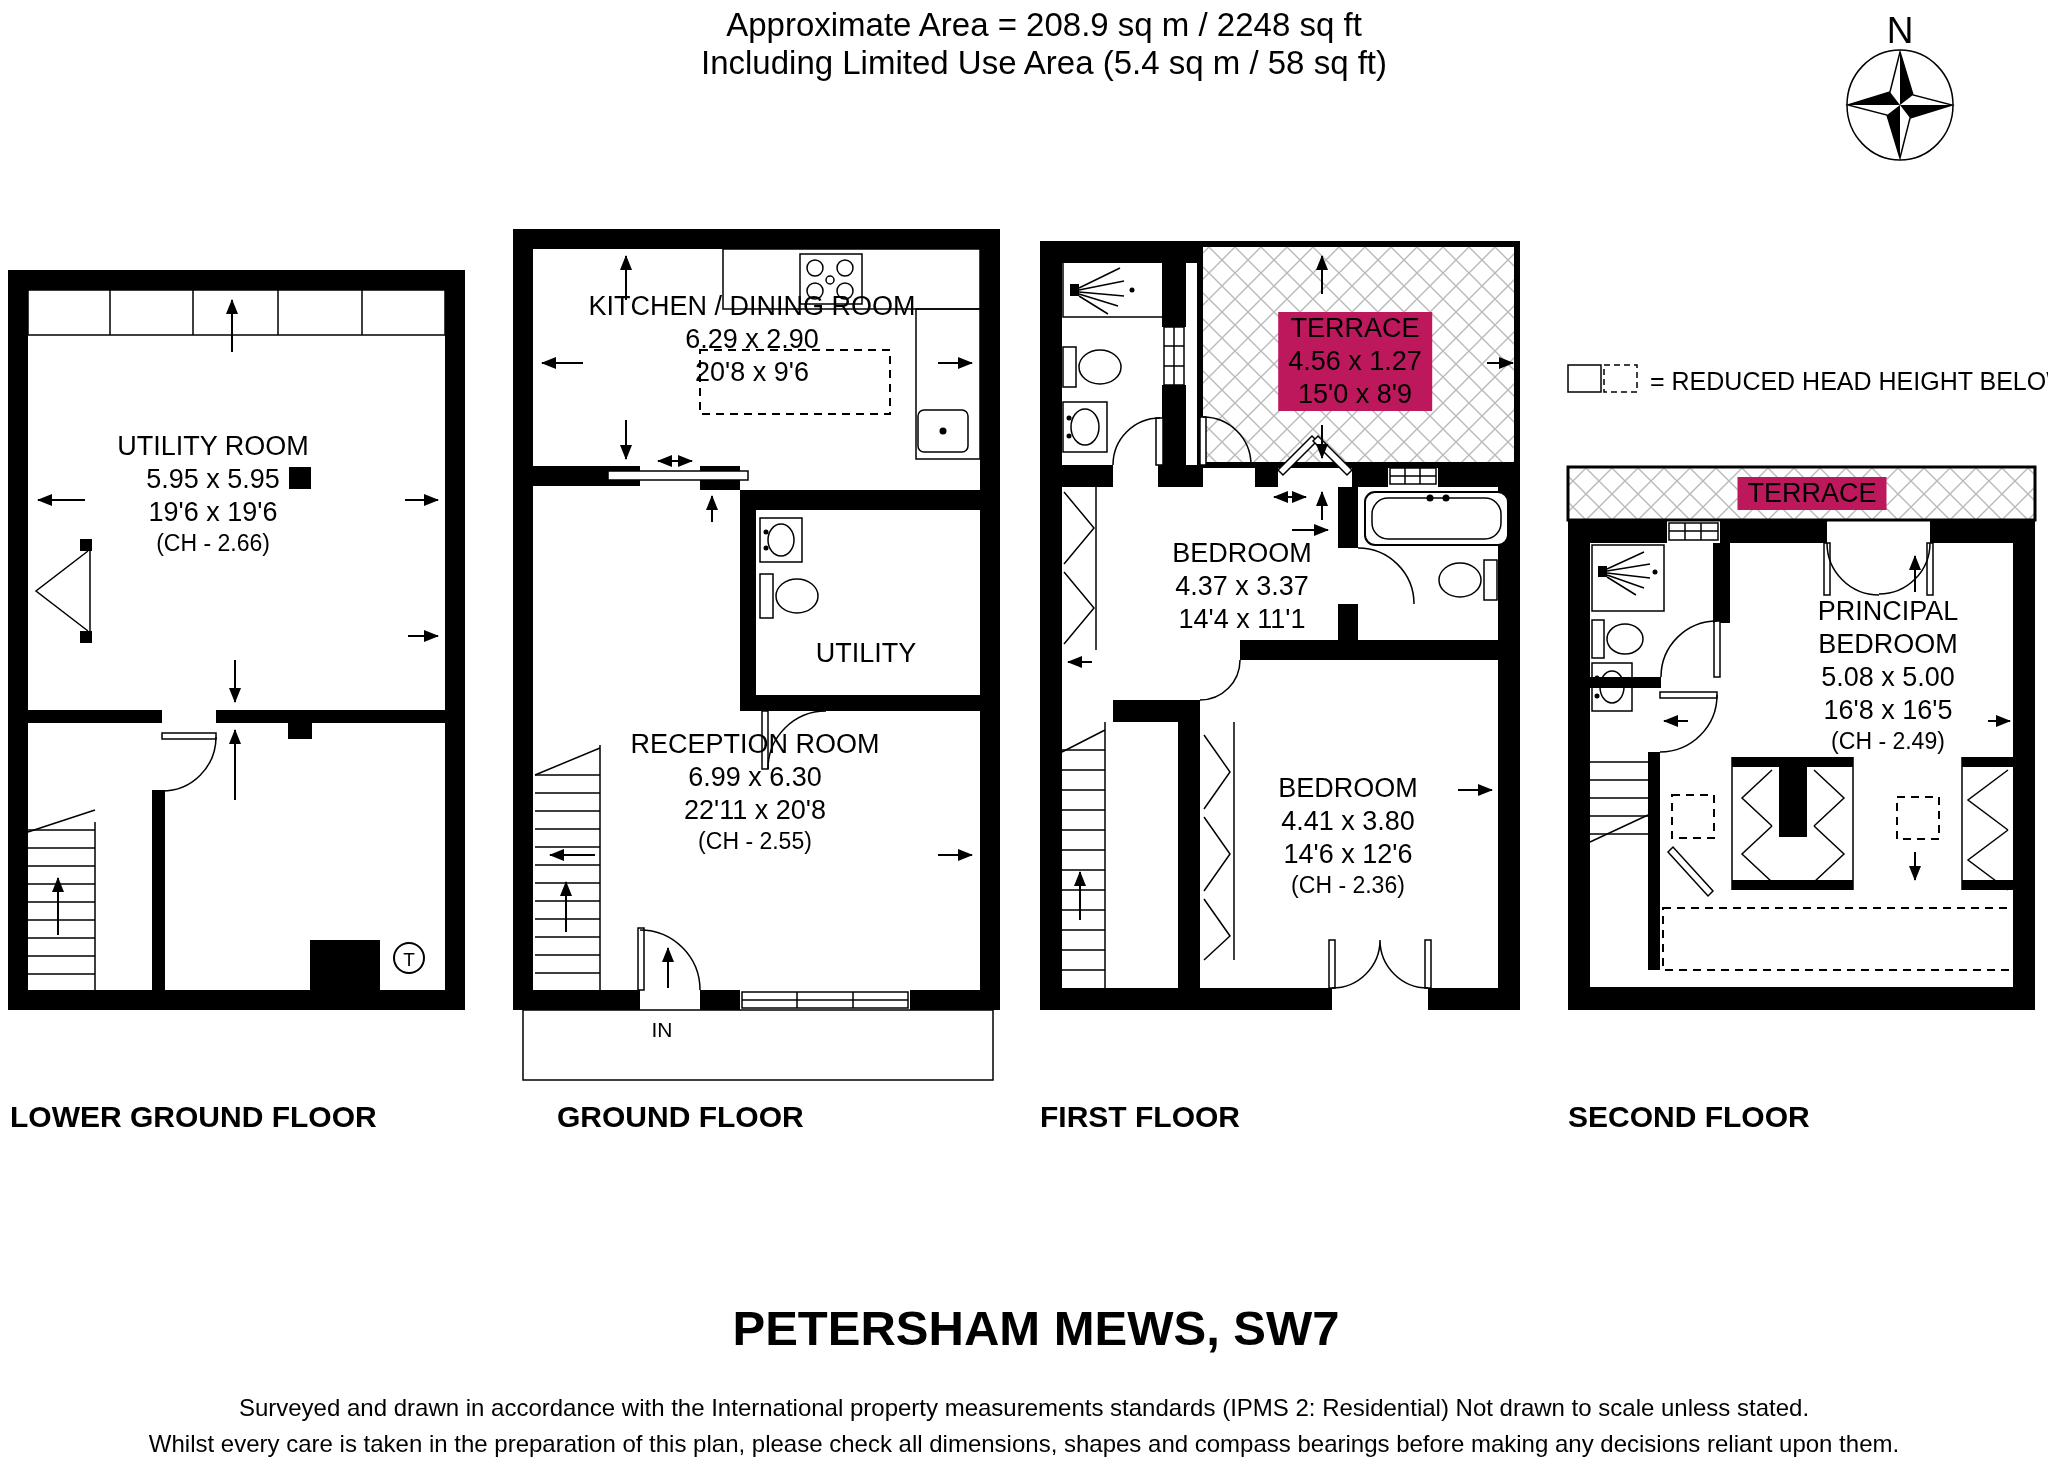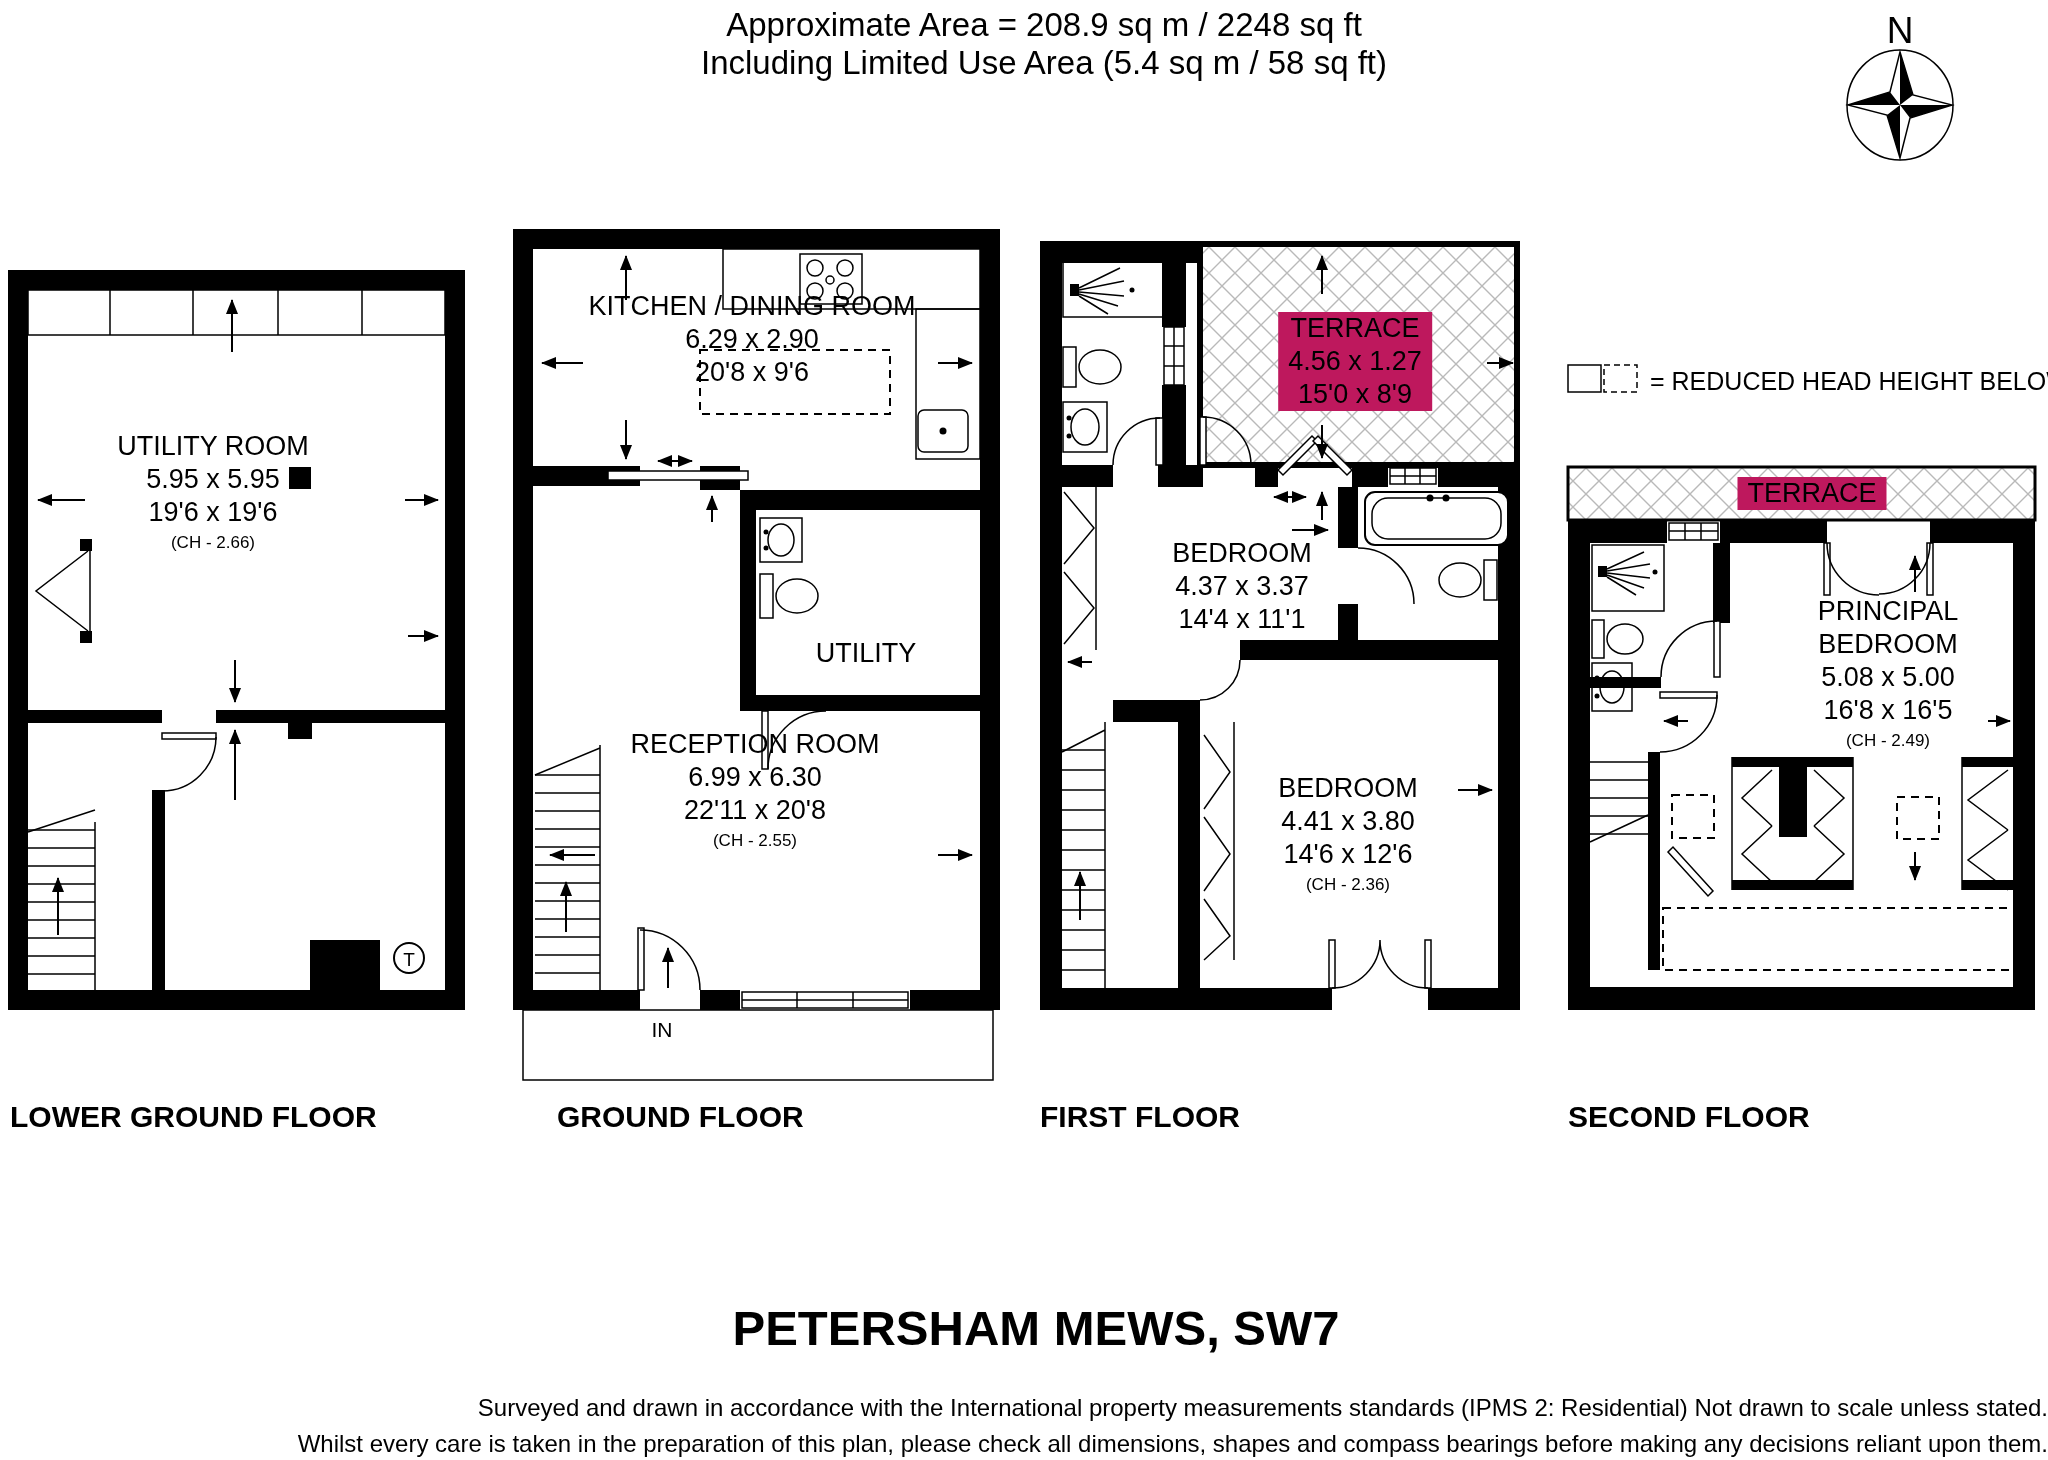--- a/index.html
+++ b/index.html
@@ -2,26 +2,26 @@
 <html><head>
 <meta charset="utf-8">
 <style>
   html,body{margin:0;padding:0;background:#fff;}
   .canvas{position:relative;width:2048px;height:1460px;background:#fff;overflow:hidden;
           font-family:"Liberation Sans", sans-serif;color:#000;}
   .abs{position:absolute;}
   .hdr{left:0;right:0;text-align:center;font-size:33px;line-height:38px;white-space:nowrap;padding-left:40px;}
   .compass-n{font-size:37px;transform:translateX(-50%);}
   .room-label{transform:translateX(-50%);text-align:center;font-size:27px;line-height:33px;white-space:nowrap;}
-  .room-label .ch{font-size:17px;line-height:28px;}
+  .room-label .ch{font-size:23px;line-height:28px;}
   .bgw{background:#be185d;padding:0 10px;}
   .floor-label{font-weight:bold;font-size:30px;white-space:nowrap;}
   .legend-txt{font-size:25px;white-space:nowrap;}
   .title{left:0;right:0;text-align:center;font-weight:bold;font-size:49px;white-space:nowrap;padding-left:24px;}
-  .foot{left:0;right:0;text-align:right;font-size:24px;line-height:36px;white-space:nowrap;}
+  .foot{left:0;right:0;text-align:center;font-size:24px;line-height:36px;white-space:nowrap;}
   .in-lbl{font-size:21px;transform:translateX(-50%);}
   svg{position:absolute;left:0;top:0;}
   .w{fill:#000;stroke:none;}
   .ln{fill:none;stroke:#000;stroke-width:2;}
   .ln1{fill:none;stroke:#000;stroke-width:1.5;}
   .fx{fill:#fff;stroke:#000;stroke-width:2;}
   .fx1{fill:#fff;stroke:#000;stroke-width:1.5;}
   .dsh{fill:none;stroke:#000;stroke-width:2;stroke-dasharray:8,6;}
   .arr{fill:none;stroke:#000;stroke-width:2;marker-end:url(#ah);}
   .blk{fill:#000;}

